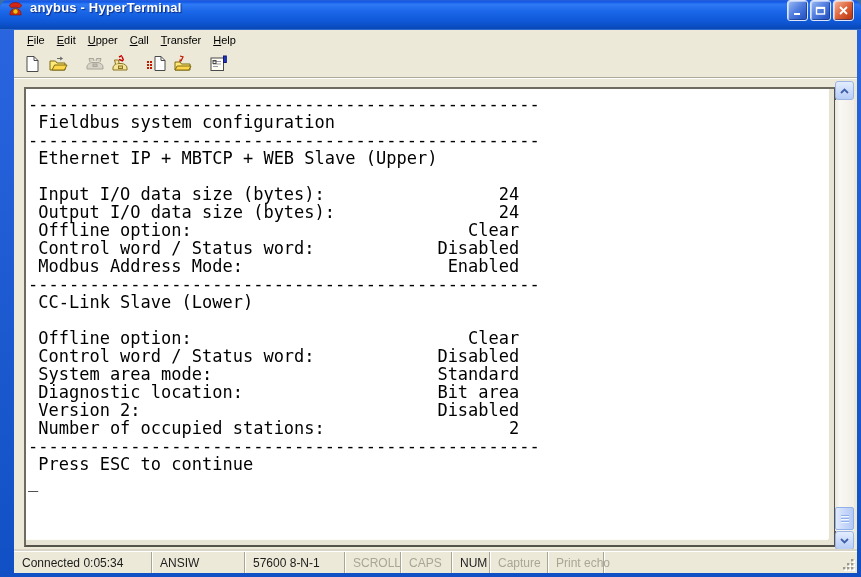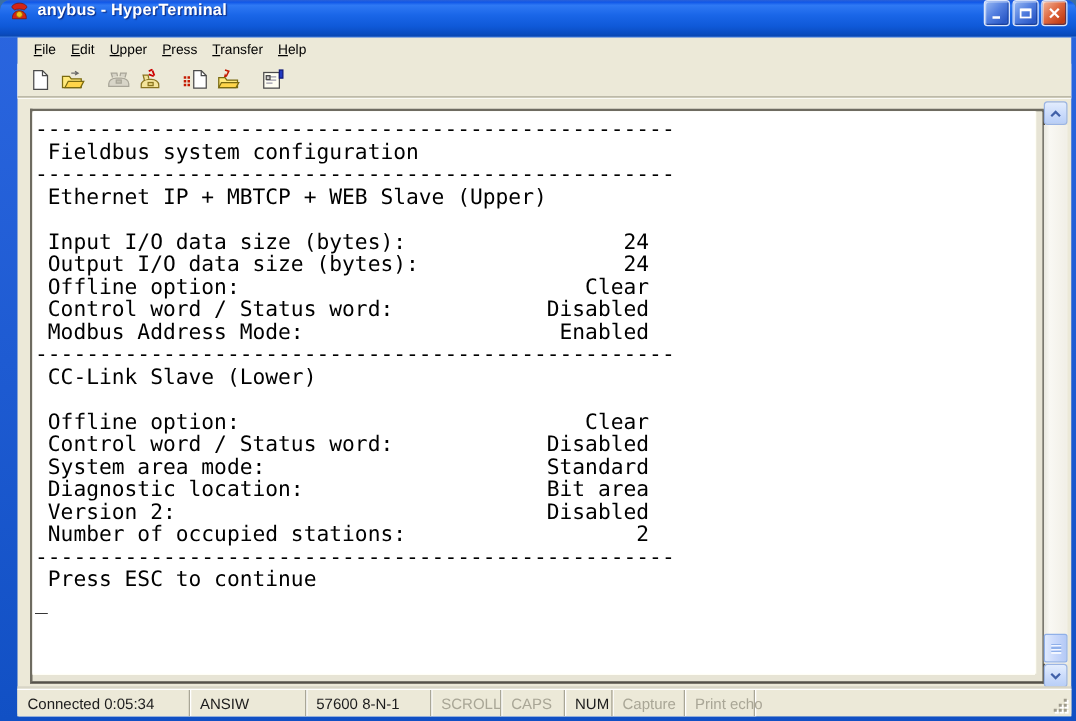--- a/index.html
+++ b/index.html
@@ -109,21 +109,21 @@
       </div>
     </div>
   </div>
 
   <div class="win-body">
 
     <div class="menubar">
       <span class="menu-item">File</span>
       <span class="menu-item">Edit</span>
       <span class="menu-item">Upper</span>
-      <span class="menu-item">Press</span>
+      <span class="menu-item">Call</span>
       <span class="menu-item">Transfer</span>
       <span class="menu-item">Help</span>
     </div>
 
     <div class="toolbar">
       <div class="tool-btn">
         <svg width="17" height="18" viewBox="0 0 17 18">
           <path d="M3 1.5h7l4 4v11H3z" fill="#fff" stroke="#4a4a4a"></path>
           <path d="M10 1.5v4h4" fill="none" stroke="#4a4a4a"></path>
         </svg>

